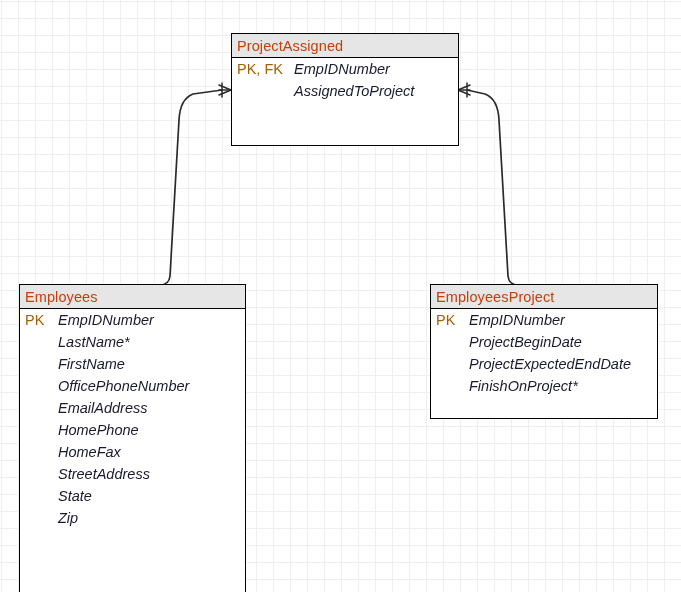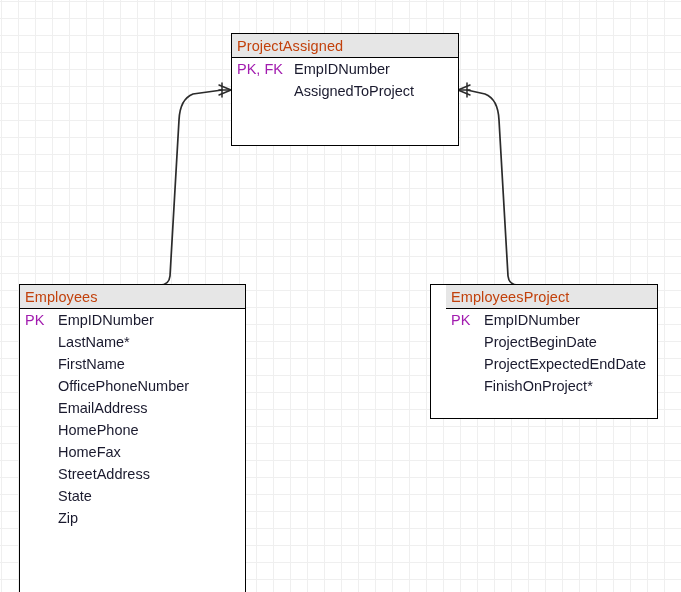--- a/index.html
+++ b/index.html
@@ -72,28 +72,29 @@
     font-size: 14.5px;
     color: #1a1a2e;
     white-space: nowrap;
   }
   .attr-key {
     width: 62px;
     flex: 0 0 62px;
     padding-left: 5px;
     box-sizing: border-box;
     font-size: 14.5px;
-    color: #a21caf;
+    color: #a16207;
   }
   .attr-key.narrow {
     width: 38px;
     flex: 0 0 38px;
   }
   .attr-name {
     flex: 1 1 auto;
+    font-style: italic;
   }
 </style>
 </head>
 <body>
 
 <div id="canvas">
 
   <svg id="connectors" width="681" height="592" viewBox="0 0 681 592">
 
     <g>
@@ -174,21 +175,21 @@
         <span class="attr-key narrow"></span>
         <span class="attr-name">State</span>
       </div>
       <div class="attr-row">
         <span class="attr-key narrow"></span>
         <span class="attr-name">Zip</span>
       </div>
     </div>
   </div>
 
-  <div class="entity" style="left:430px; top:284px; width:228px; height:135px;padding-left:15px;">
+  <div class="entity" style="left:430px; top:284px; width:228px; height:135px;">
     <div class="entity-header">
       <span>EmployeesProject</span>
     </div>
     <div class="entity-body">
       <div class="attr-row">
         <span class="attr-key narrow">PK</span>
         <span class="attr-name">EmpIDNumber</span>
       </div>
       <div class="attr-row">
         <span class="attr-key narrow"></span>

